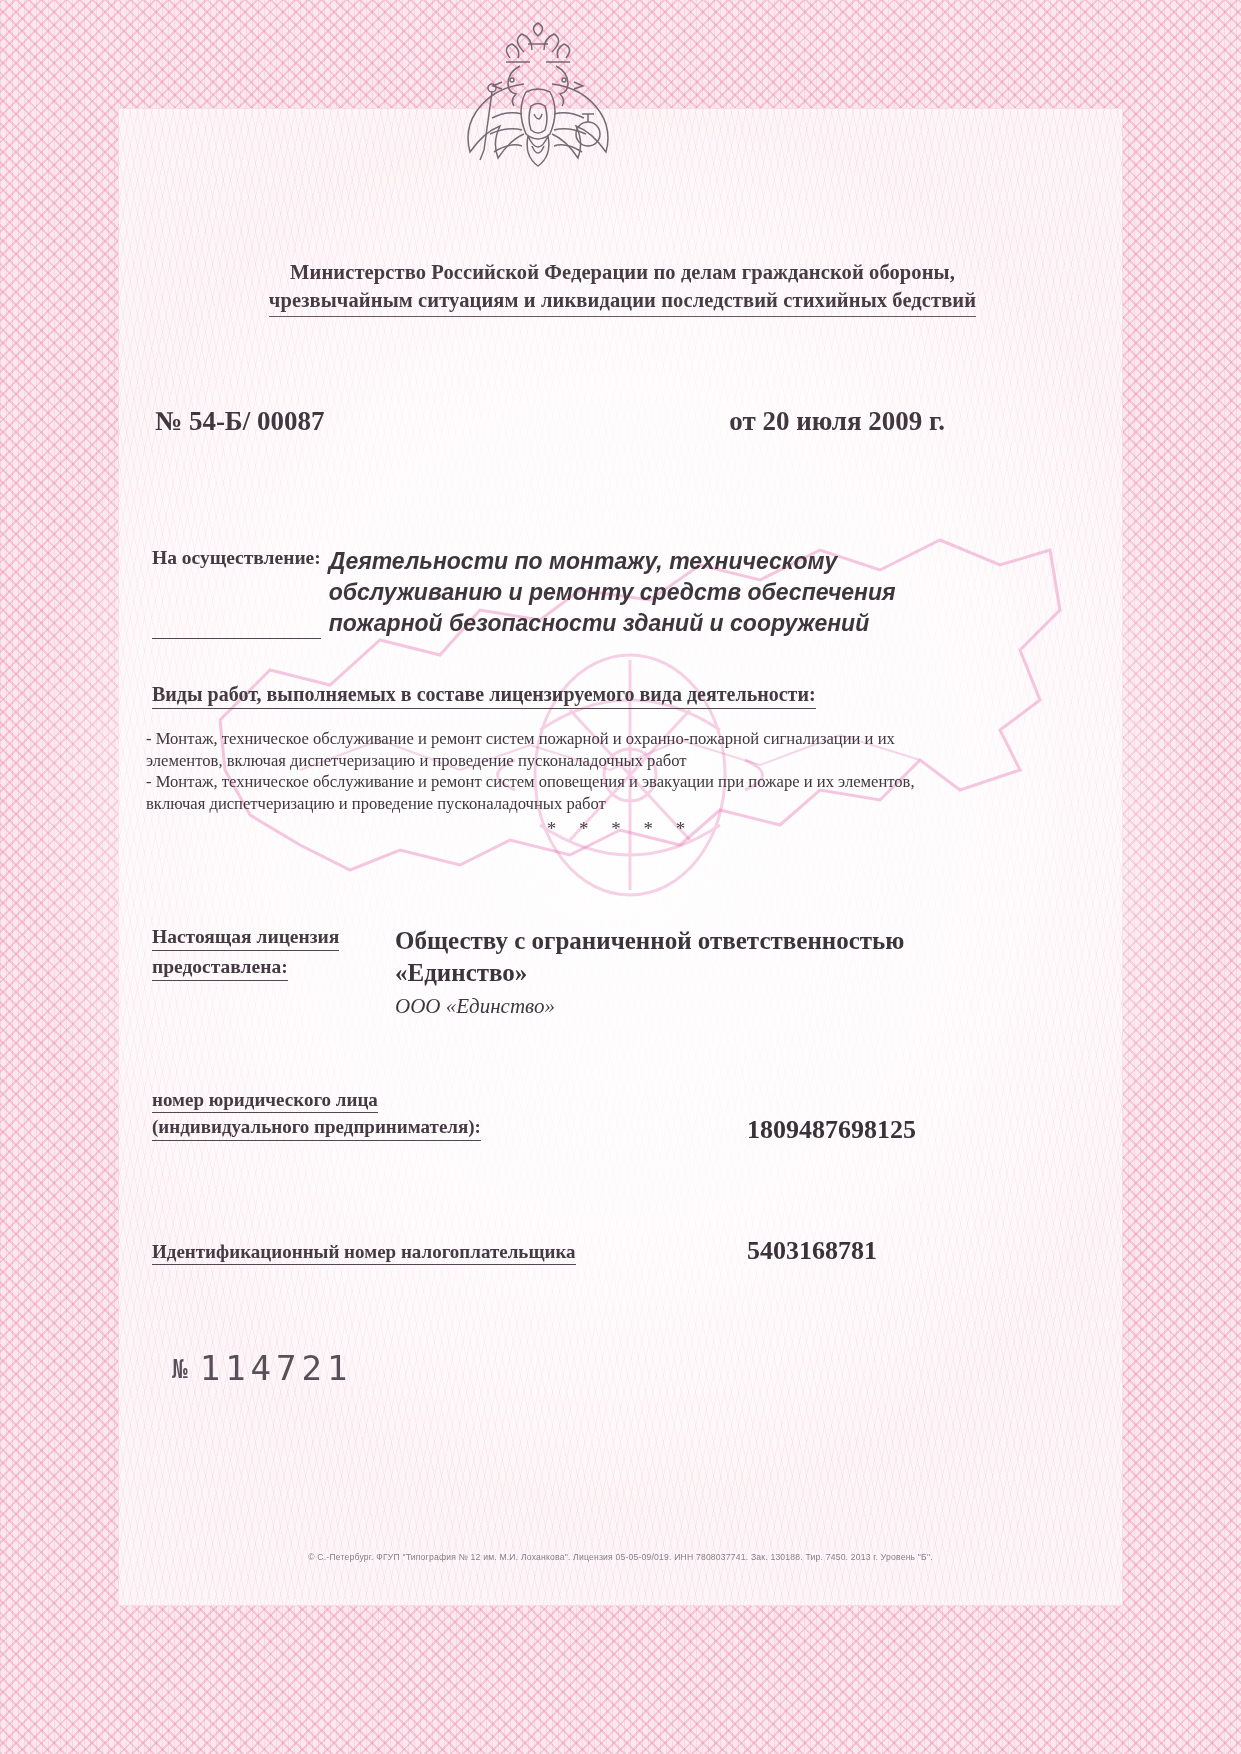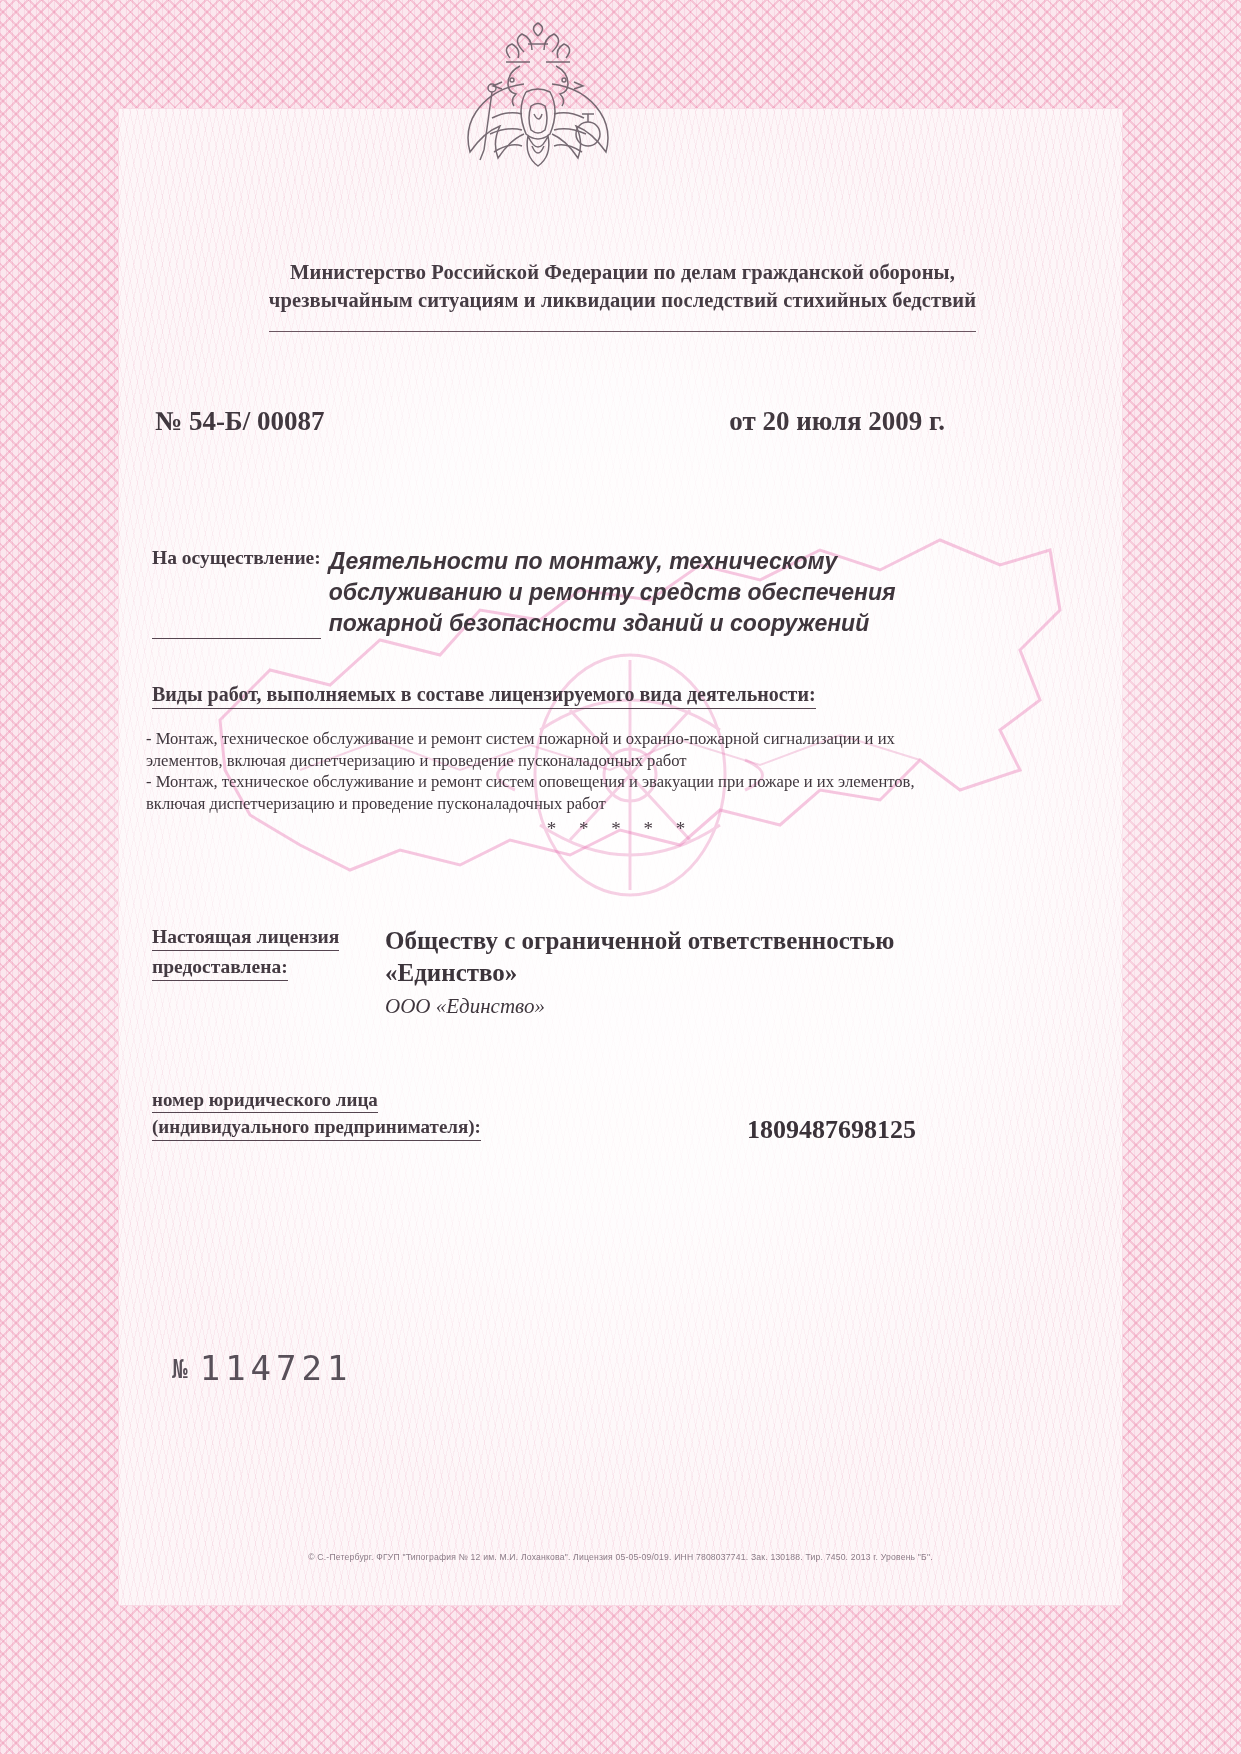--- a/index.html
+++ b/index.html
@@ -67,21 +67,21 @@
   .ministry{
     position:absolute;left:150px;top:258px;width:945px;
     text-align:center;
     font-family:"Liberation Serif", serif;
     font-weight:bold;
     font-size:20.5px;
     line-height:28px;
     color:#463c44;
     letter-spacing:.1px;
   }
-  .ministry .ln2{ border-bottom:1.6px solid #6a5560; padding-bottom:17px; display:inline-block;}
+  .ministry .ln2{ border-bottom:1.6px solid #6a5560; padding-bottom:2px; display:inline-block;}
 
   .doc-title{
     position:absolute;left:0;top:338px;width:1241px;
     text-align:center;
     font-family:"Liberation Serif", serif;
     font-weight:bold;
     font-size:54px;
     letter-spacing:2px;
     color:#4a4048;
   }
@@ -121,21 +121,21 @@
     font-family:"Liberation Serif", serif;
     font-size:16.6px;line-height:21.5px;color:#3f363d;
   }
   .works-list p{margin:0;}
 
   .stars{
     position:absolute;left:0;top:818px;width:1241px;text-align:center;
     font-size:19px;letter-spacing:9px;color:#4a3f47;font-family:"Liberation Serif", serif;
   }
 
-  .sect-holder{position:absolute;left:152px;top:925px;width:860px;display:flex;gap:18px;}
+  .sect-holder{position:absolute;left:152px;top:925px;width:860px;display:flex;gap:28px;}
   .sect-holder .lblwrap{width:215px;}
   .sect-holder .lbl{font-size:19.5px;display:block;width:max-content;margin-bottom:4px;}
   .holder-name{
     font-family:"Liberation Serif", serif;
     font-weight:bold;font-size:25px;line-height:32px;color:#3c343b;
   }
   .holder-short{
     font-family:"Liberation Serif", serif;
     font-style:italic;font-size:21px;color:#3f363d;margin-top:5px;
   }
@@ -277,20 +277,24 @@
     </div>
 
     <div class="sect-ogrn">
       <span class="lbl">номер юридического лица</span>
       <div class="ogrn-row">
         <span class="lbl">(индивидуального предпринимателя):</span>
         <span class="ogrn-value">1809487698125</span>
       </div>
     </div>
 
+    <div class="sect-inn">
+      <span class="lbl">Идентификационный номер налогоплательщика</span>
+      <span class="inn-value">5403168781</span>
+    </div>
 
     <div class="serial">
       <span class="hash">№</span><span>114721</span>
     </div>
 
     <div class="footprint">© С.-Петербург. ФГУП  "Типография № 12 им. М.И. Лоханкова". Лицензия 05-05-09/019. ИНН 7808037741. Зак. 130188. Тир. 7450. 2013 г. Уровень "Б".</div>
   </div>
 </div>
 
 </body></html>

